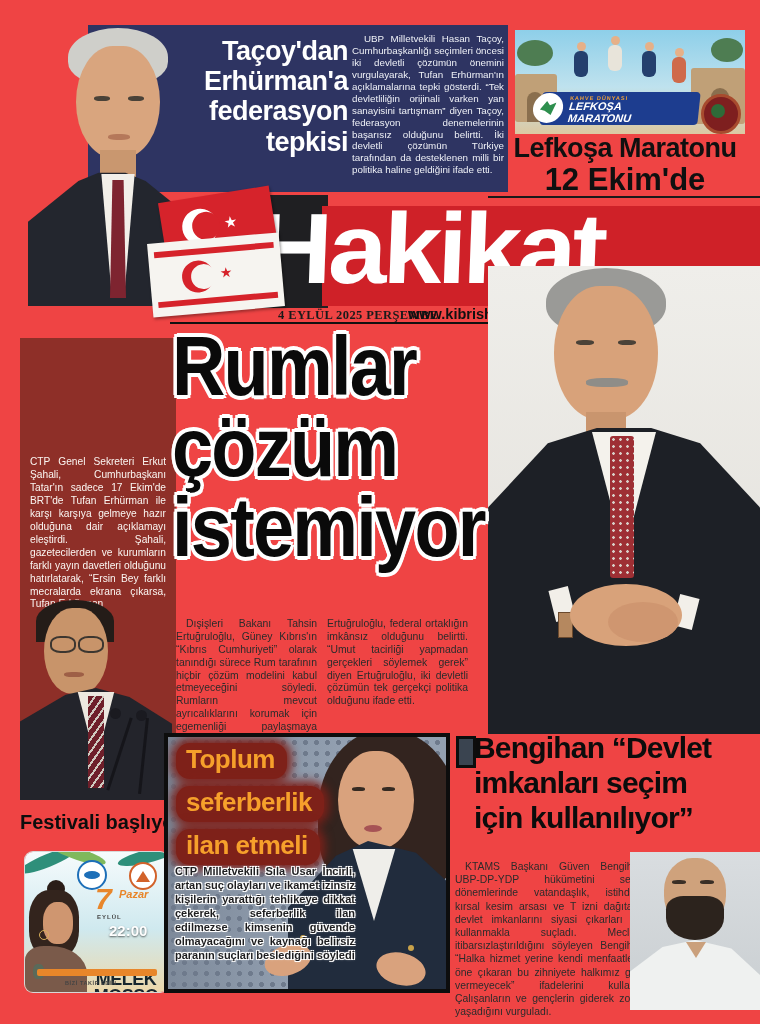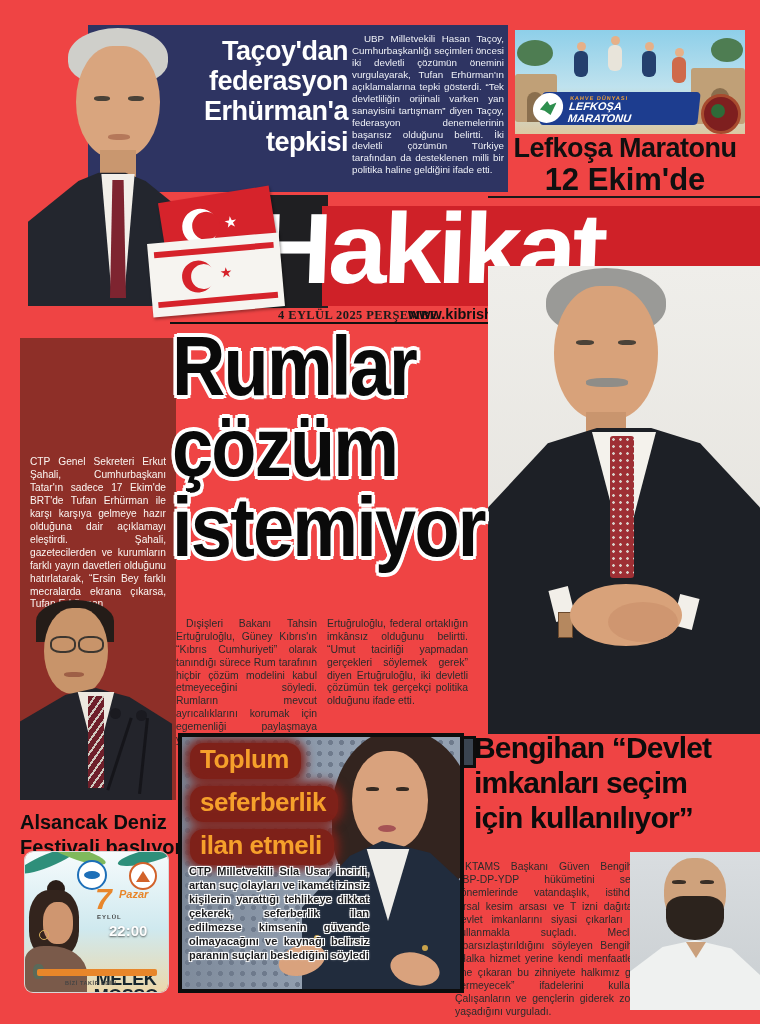--- a/index.html
+++ b/index.html
@@ -79,21 +79,21 @@
   .poster-7{position:absolute;left:70px;top:30px;font-size:30px;font-weight:800;color:#e8862a;font-style:italic;}
   .poster-pazar{position:absolute;left:94px;top:36px;font-size:11px;color:#e8862a;font-style:italic;font-weight:700;}
   .poster-month{position:absolute;left:72px;top:62px;font-size:6px;color:#444;letter-spacing:1px;font-weight:700;}
   .poster-time{position:absolute;left:84px;top:70px;font-size:15px;font-weight:800;color:#fff;
       text-shadow:0 1px 2px rgba(0,0,0,.6);}
   .poster-artist{position:absolute;left:62px;top:90px;width:78px;text-align:center;font-size:18px;
       font-weight:800;color:#17262e;line-height:.92;letter-spacing:-.5px;margin-top:29px;}
   .poster-strip{position:absolute;left:12px;top:117px;width:120px;height:7px;background:#e8862a;border-radius:2px;}
   .poster-follow{position:absolute;left:40px;top:128px;font-size:5.5px;color:#444;letter-spacing:.6px;font-weight:700;}
   
-  .toplum-card{left:178px;top:733px;width:286px;height:260px;border:4px solid #0d0d0d;z-index:7;
+  .toplum-card{left:164px;top:733px;width:286px;height:260px;border:4px solid #0d0d0d;z-index:7;
       box-sizing:border-box;overflow:hidden;
       background-color:#93a0b1;
       background-image:radial-gradient(#6e7a8c 2.2px,rgba(0,0,0,0) 2.8px),
                        linear-gradient(100deg,rgba(70,80,95,.35) 0%,rgba(0,0,0,0) 55%);
       background-size:11px 11px,100% 100%;}
   .chip-wrap{position:absolute;left:8px;top:6px;z-index:4;}
   .chip{display:inline-block;background:#7e2119;color:#f6a02b;font-size:26px;font-weight:800;
       padding:1px 12px 4px 10px;border-radius:14px;box-shadow:0 0 10px 5px rgba(126,33,25,.95);
       margin-bottom:7px;letter-spacing:-.5px;}
   .toplum-body{position:absolute;left:7px;top:128px;width:180px;z-index:4;font-size:11px;line-height:1.27;
@@ -123,22 +123,22 @@
     <div class="p" style="left:100px;top:74px;width:16px;height:5px;background:#4a4238;border-radius:40%;"></div>
     <div class="p" style="left:80px;top:112px;width:22px;height:6px;background:#b5785a;border-radius:40%;"></div>
     <div class="p" style="left:72px;top:128px;width:36px;height:28px;background:#c9976f;"></div>
     <div class="p" style="left:0;top:148px;width:168px;height:136px;background:#23262e;clip-path:polygon(0% 38%,30% 8%,42% 2%,58% 2%,70% 8%,100% 38%,100% 100%,0% 100%);"></div>
     <div class="p" style="left:64px;top:152px;width:52px;height:122px;background:#f2efe9;clip-path:polygon(18% 0,82% 0,62% 100%,38% 100%);"></div>
     <div class="p" style="left:82px;top:158px;width:16px;height:118px;background:#7e2430;clip-path:polygon(15% 0,85% 0,100% 100%,0 100%);"></div>
   </div>
 
   <div class="abs tacoy-headline">
     <div>Taçoy'dan</div>
+    <div>Erhürman'a</div>
     <div>federasyon</div>
-    <div>Erhürman'a</div>
     <div>tepkisi</div>
   </div>
 
   <div class="abs tacoy-brief">
     <span class="indent"></span><span>UBP Milletvekili Hasan Taçoy, Cumhurbaşkanlığı seçimleri öncesi iki devletli çözümün önemini vurgulayarak, Tufan Erhürman'ın açıklamalarına tepki gösterdi. “Tek devletliliğin orijinali varken yan sanayisini tartışmam” diyen Taçoy, federasyon denemelerinin başarısız olduğunu belirtti. İki devletli çözümün Türkiye tarafından da desteklenen milli bir politika haline geldiğini ifade etti.</span>
   </div>
 
   <div class="abs marathon-card">
     <div class="p m-build" style="left:0;top:44px;width:42px;height:48px;"></div>
     <div class="p" style="left:12px;top:62px;width:16px;height:30px;background:#8a6f4e;border-radius:8px 8px 0 0;"></div>
@@ -236,21 +236,20 @@
       <div class="p" style="left:116px;top:110px;width:11px;height:11px;background:#1a1a20;border-radius:50%;"></div>
     </div>
   </div>
 
   <div class="abs main-cols">
     <div class="main-col"><span class="indent" style="display:inline-block;width:10px;"></span><span>Dışişleri Bakanı Tahsin Ertuğruloğlu, Güney Kıbrıs'ın “Kıbrıs Cumhuriyeti” olarak tanındığı sürece Rum tarafının hiçbir çözüm modelini kabul etmeyeceğini söyledi. Rumların mevcut ayrıcalıklarını korumak için egemenliği paylaşmaya yanaşmadığını vurgulayan</span></div>
     <div class="main-col">Ertuğruloğlu, federal ortaklığın imkânsız olduğunu belirtti. “Umut tacirliği yapmadan gerçekleri söylemek gerek” diyen Ertuğruloğlu, iki devletli çözümün tek gerçekçi politika olduğunu ifade etti.</div>
   </div>
 
   <div class="abs festival-h">
-    <div>Alsancak Deniz</div>
     <div>Festivali başlıyor</div>
   </div>
 
   <div class="abs poster">
     <div class="palm" style="left:-8px;top:2px;width:62px;height:13px;background:#2e8f7a;transform:rotate(-22deg);"></div>
     <div class="palm" style="left:24px;top:-4px;width:58px;height:12px;background:#7fb95c;transform:rotate(18deg);"></div>
     <div class="palm" style="left:92px;top:-2px;width:60px;height:13px;background:#2e8f7a;transform:rotate(-14deg);"></div>
     <div class="p" style="left:52px;top:8px;width:26px;height:26px;background:#fff;border:2px solid #1d6fb8;border-radius:50%;">
       <div class="p" style="left:5px;top:9px;width:16px;height:8px;background:#1d6fb8;border-radius:50%;"></div>
     </div>

